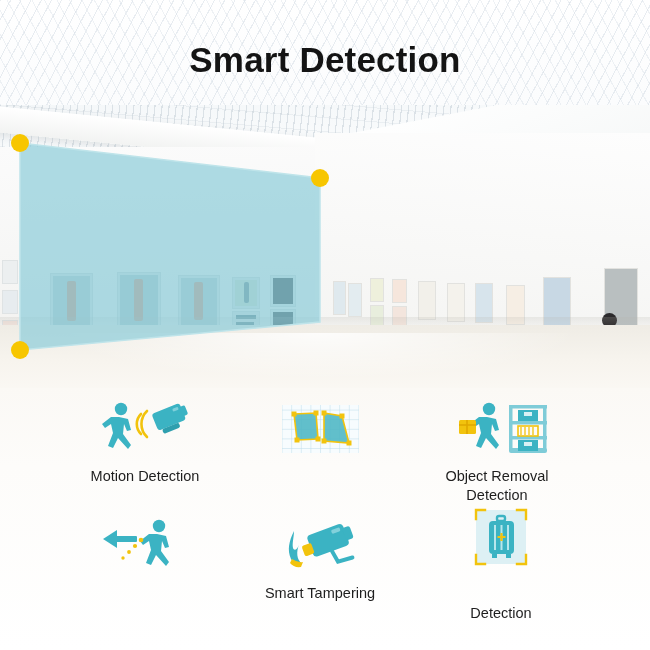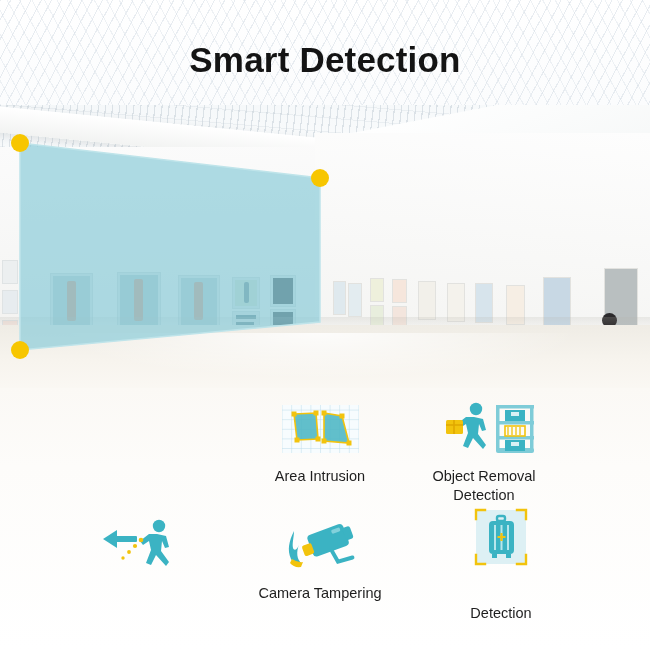--- a/index.html
+++ b/index.html
@@ -197,20 +197,41 @@
       <polygon points="20,58 320,93 320,237 20,265" fill="#8fcdd9" fill-opacity="0.72" stroke="#bfe4ea" stroke-width="1.5"></polygon>
       <circle cx="20" cy="58" r="9" fill="#f7c600"></circle>
       <circle cx="320" cy="93" r="9" fill="#f7c600"></circle>
       <circle cx="20" cy="265" r="9" fill="#f7c600"></circle>
     </svg>
   </div>
 
   <div class="lower">
     <div class="grid">
 
+      <div class="cell" style="left:40px;top:8px">
+        <div class="icon-wrap">
+          <svg width="96" height="58" viewBox="0 0 96 58">
+            <g fill="#3bb3c3">
+              <circle cx="24" cy="9" r="6.2"></circle>
+              <path d="M22 17 L31 19 L34 30 L30 31 L27 24 L26 34 L34 45 L31 49 L21 38 L16 48 L11 46 L16 33 L14 24 L8 28 L5 24 L14 17 Z"></path>
+            </g>
+            <g fill="none" stroke="#f2c30d" stroke-width="2.6" stroke-linecap="round">
+              <path d="M44 14 A14 14 0 0 0 44 34"></path>
+              <path d="M50 11 A18 18 0 0 0 50 37"></path>
+            </g>
+            <g transform="rotate(-22 72 20)">
+              <rect x="58" y="8" width="30" height="18" rx="3" fill="#3bb3c3"></rect>
+              <rect x="86" y="12" width="6" height="10" rx="2" fill="#3bb3c3"></rect>
+              <rect x="62" y="26" width="18" height="5" rx="2" fill="#2f9fae"></rect>
+              <rect x="79" y="11" width="6" height="3" rx="1.2" fill="#7fd0da"></rect>
+            </g>
+          </svg>
+        </div>
+        <div class="cap">Motion Detection</div>
+      </div>
 
       <div class="cell" style="left:215px;top:8px">
         <div class="icon-wrap">
           <svg width="96" height="58" viewBox="0 0 96 58">
             <defs>
               <pattern id="gridpat" width="9.6" height="9.6" patternUnits="userSpaceOnUse">
                 <path d="M9.6 0 L0 0 L0 9.6" fill="none" stroke="#bcdcea" stroke-width="1"></path>
               </pattern>
             </defs>
             <rect x="10" y="5" width="77" height="48" fill="#f7fcfe"></rect>
@@ -222,24 +243,23 @@
                 <rect x="41.5" y="10.5" width="5" height="5"></rect>
               <rect x="43.5" y="36.5" width="5" height="5"></rect>
                 <rect x="22.5" y="37.5" width="5" height="5"></rect>
               <rect x="49.5" y="10.5" width="5" height="5"></rect>
                 <rect x="67.5" y="13.5" width="5" height="5"></rect>
               <rect x="74.5" y="40.5" width="5" height="5"></rect>
                 <rect x="49.5" y="38.5" width="5" height="5"></rect>
             </g>
           </svg>
         </div>
-        <div class="cap">Area Intrusion</div>
-      </div>
-
-      <div class="cell" style="left:379px;top:8px">
+      </div>
+
+      <div class="cell" style="left:392px;top:8px">
         <div class="icon-wrap">
           <svg width="104" height="58" viewBox="0 0 104 58">
             <g fill="#3bb3c3">
               <circle cx="44" cy="9" r="6.2"></circle>
               <path d="M42 17 L51 19 L54 30 L50 31 L47 24 L46 34 L54 45 L51 49 L41 38 L36 48 L31 46 L36 33 L34 24 L28 28 L25 24 L34 17 Z"></path>
             </g>
             <rect x="14" y="20" width="17" height="14" rx="1.5" fill="#f2c30d"></rect>
             <path d="M14 25 h17 M22 20 v14" stroke="#e0a800" stroke-width="1.6"></path>
             <g fill="#7fccd8">
               <rect x="64" y="5" width="38" height="3.5"></rect>
@@ -290,21 +310,21 @@
               <rect x="38" y="12" width="38" height="23" rx="4" fill="#3bb3c3"></rect>
               <rect x="74" y="17" width="8" height="13" rx="2.5" fill="#3bb3c3"></rect>
               <rect x="30" y="20" width="10" height="11" rx="2" fill="#f2c30d"></rect>
               <rect x="63" y="15" width="9" height="4" rx="1.5" fill="#82d1db"></rect>
               <path d="M57 35 L59 47 L74 48" stroke="#3bb3c3" stroke-width="4" fill="none" stroke-linecap="round"></path>
             </g>
             <path d="M22 14 C17 24 15 33 19 42 C21 47 26 49 29 46 C25 42 24 35 27 28 C25 33 22 34 21 31 C20 26 22 20 22 14 Z" fill="#3bb3c3"></path>
             <path d="M20 42 q6 4 11 3 l-2 5 q-7 1 -11 -4 Z" fill="#f2c30d"></path>
           </svg>
         </div>
-        <div class="cap">Camera Tampering</div>
+        <div class="cap">Smart Tampering</div>
       </div>
 
       <div class="cell" style="left:396px;top:118px">
         <div class="icon-wrap" style="height:70px">
           <svg width="78" height="70" viewBox="0 0 78 70">
             <rect x="14" y="4" width="50" height="54" fill="#ddf0f4"></rect>
             <g stroke="#f2c30d" stroke-width="2.4" fill="none" stroke-linecap="square">
               <path d="M14 13 V4 H23"></path>
                 <path d="M55 4 H64 V13"></path>
               <path d="M64 49 V58 H55"></path>

